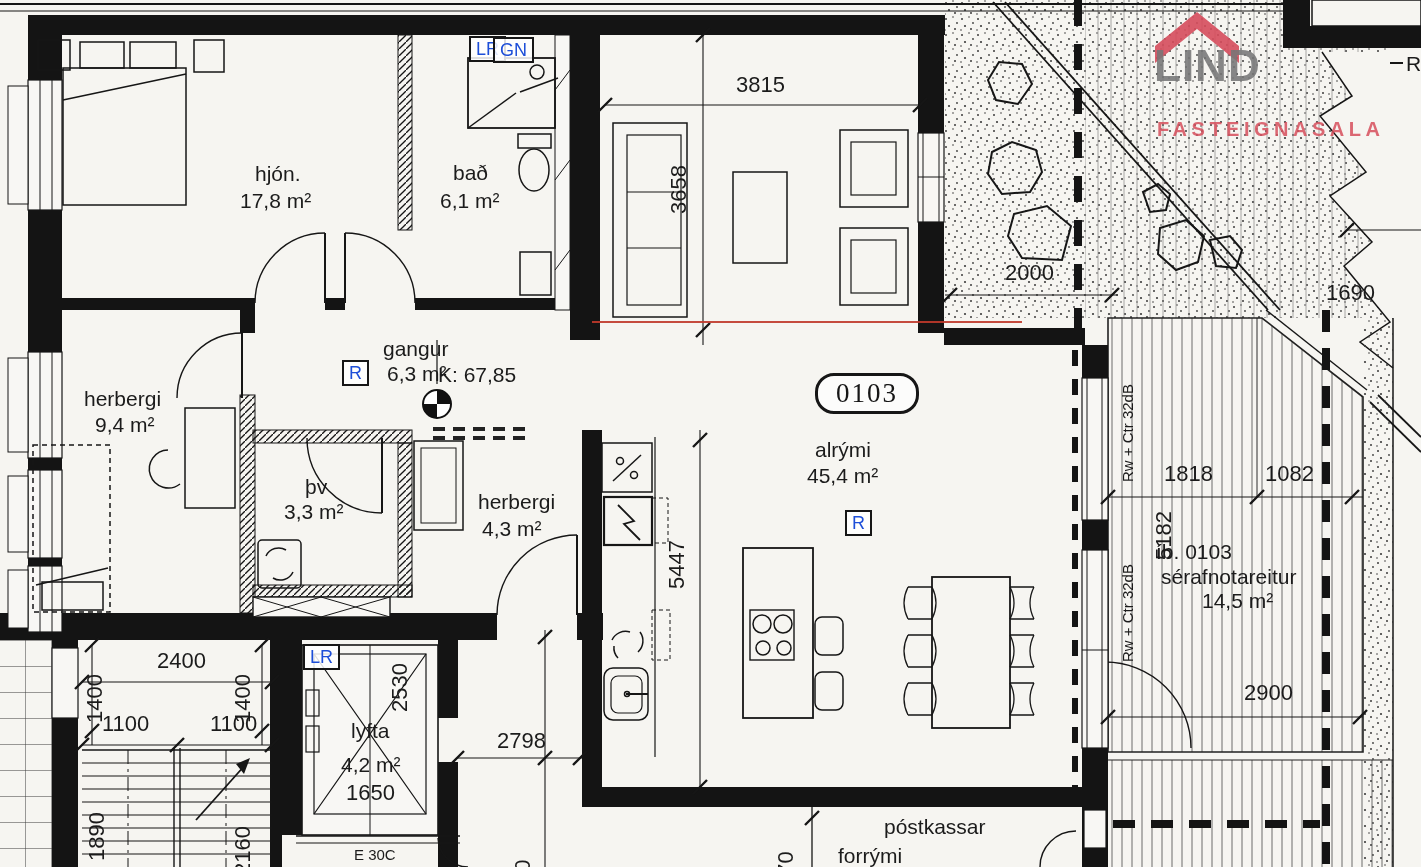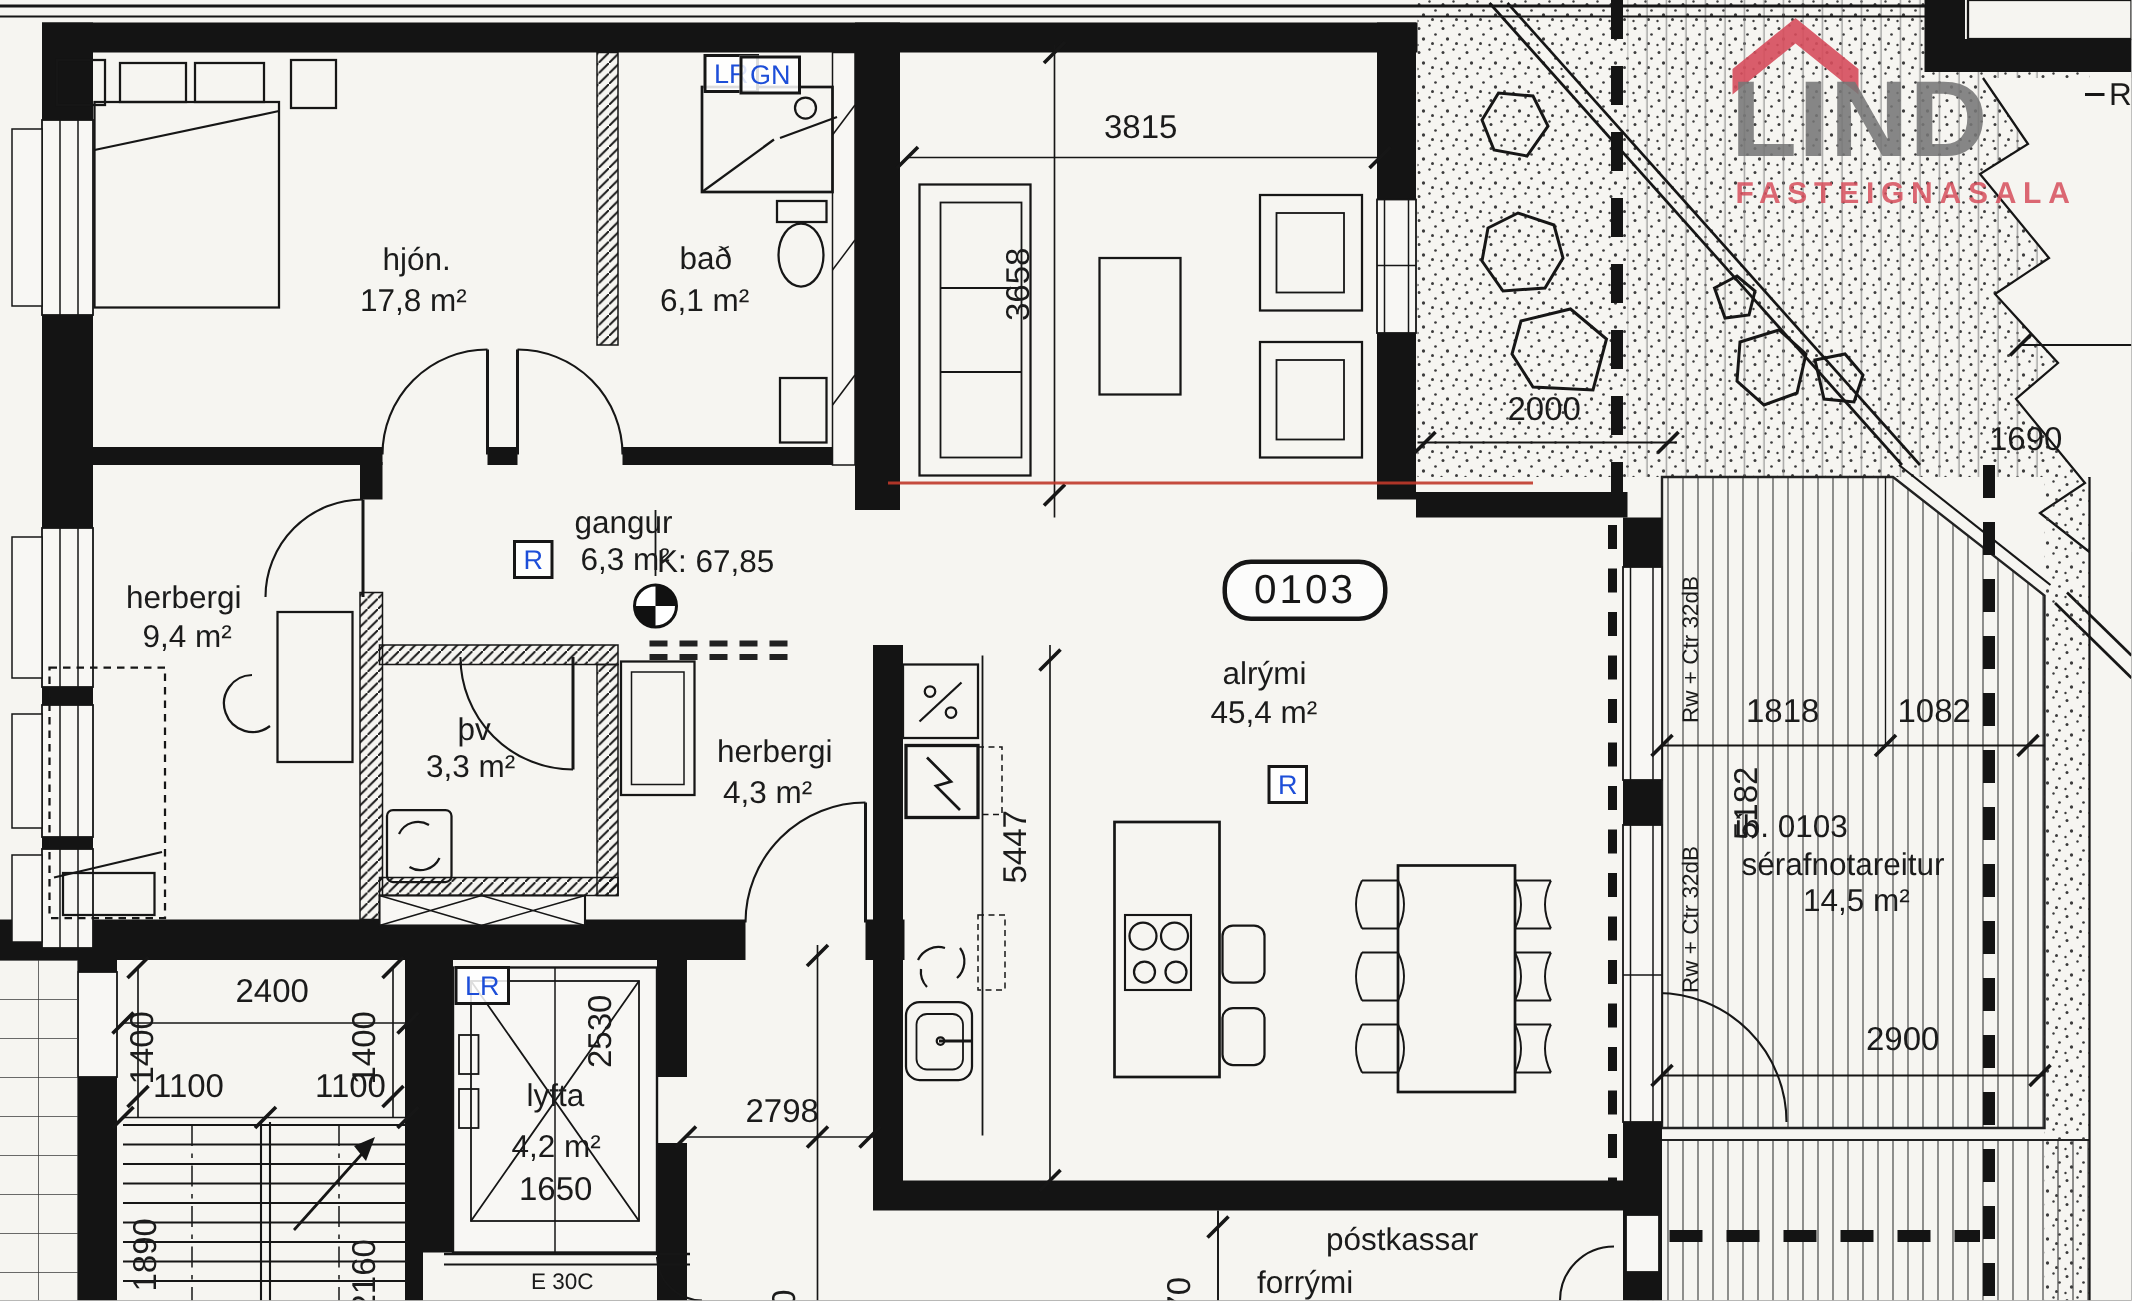--- a/index.html
+++ b/index.html
@@ -5,24 +5,24 @@
   html,body{margin:0;padding:0;background:#888;}
   #stage{position:relative;width:1421px;height:867px;background:#f6f5f1;overflow:hidden;
          font-family:"Liberation Sans",sans-serif;}
   #plan-svg{position:absolute;left:0;top:0;}
   .t{position:absolute;color:#1b1b1b;white-space:nowrap;line-height:1;
      font-family:"Liberation Sans",sans-serif;font-size:21px;}
   .rot{transform:rotate(-90deg);transform-origin:0 0;}
   .bx{position:absolute;border:2px solid #161616;background:rgba(255,255,255,.85);
       color:#1d4ed8;font-size:18px;line-height:1;padding:2px 5px;white-space:nowrap;}
   .pill{position:absolute;border:3px solid #161616;border-radius:19px;background:rgba(255,255,255,.7);
-      color:#161616;font-size:27px;line-height:1;padding:4px 18px;letter-spacing:2px;white-space:nowrap;}
+      color:#161616;font-size:27px;line-height:1;padding:4px 18px;letter-spacing:2px;white-space:nowrap;font-family:Liberation Serif, serif;}
   .dim{font-size:22px;}
   .sm{font-size:15px;}
-  #logo-name{position:absolute;left:1154px;top:44px;font-size:72px;font-weight:bold;
+  #logo-name{position:absolute;left:1154px;top:44px;font-size:44px;font-weight:bold;
       letter-spacing:1px;color:rgba(118,118,118,.88);line-height:1;}
   #logo-tag{position:absolute;left:1157px;top:119px;font-size:20px;font-weight:bold;
       letter-spacing:4.5px;color:rgba(214,77,92,.85);line-height:1;}
   #logo-roof{position:absolute;left:0;top:0;}
 </style>
 </head>
 <body>
 
 <div id="stage">
 

